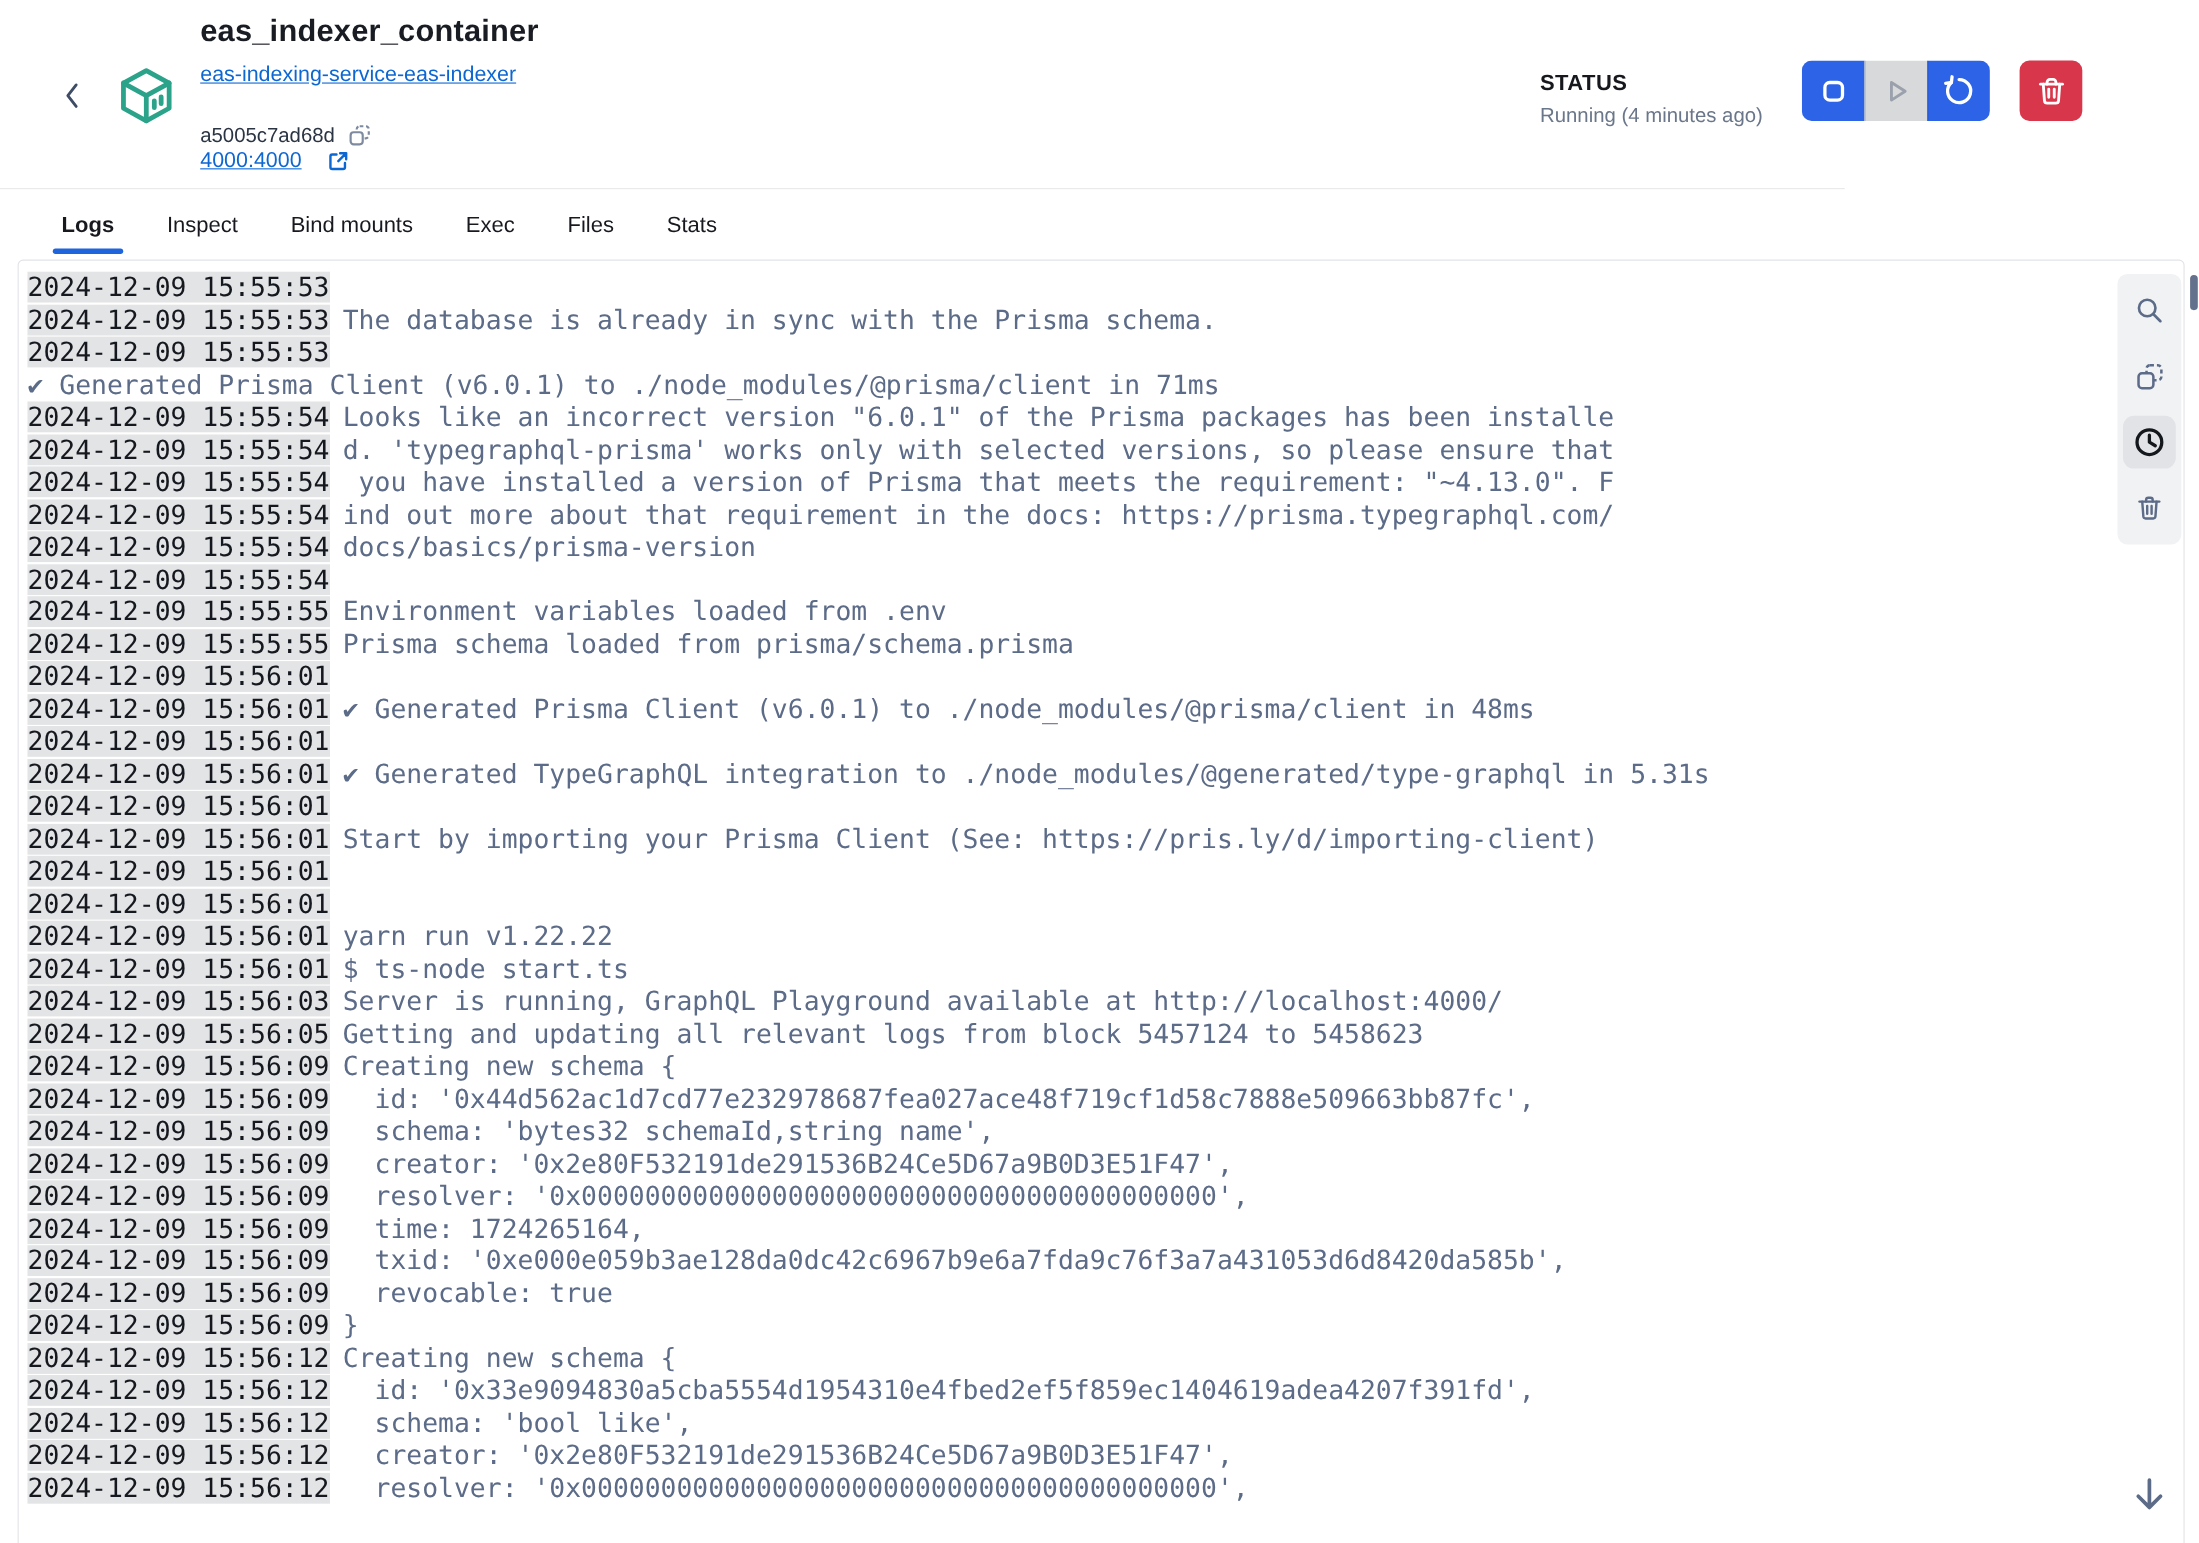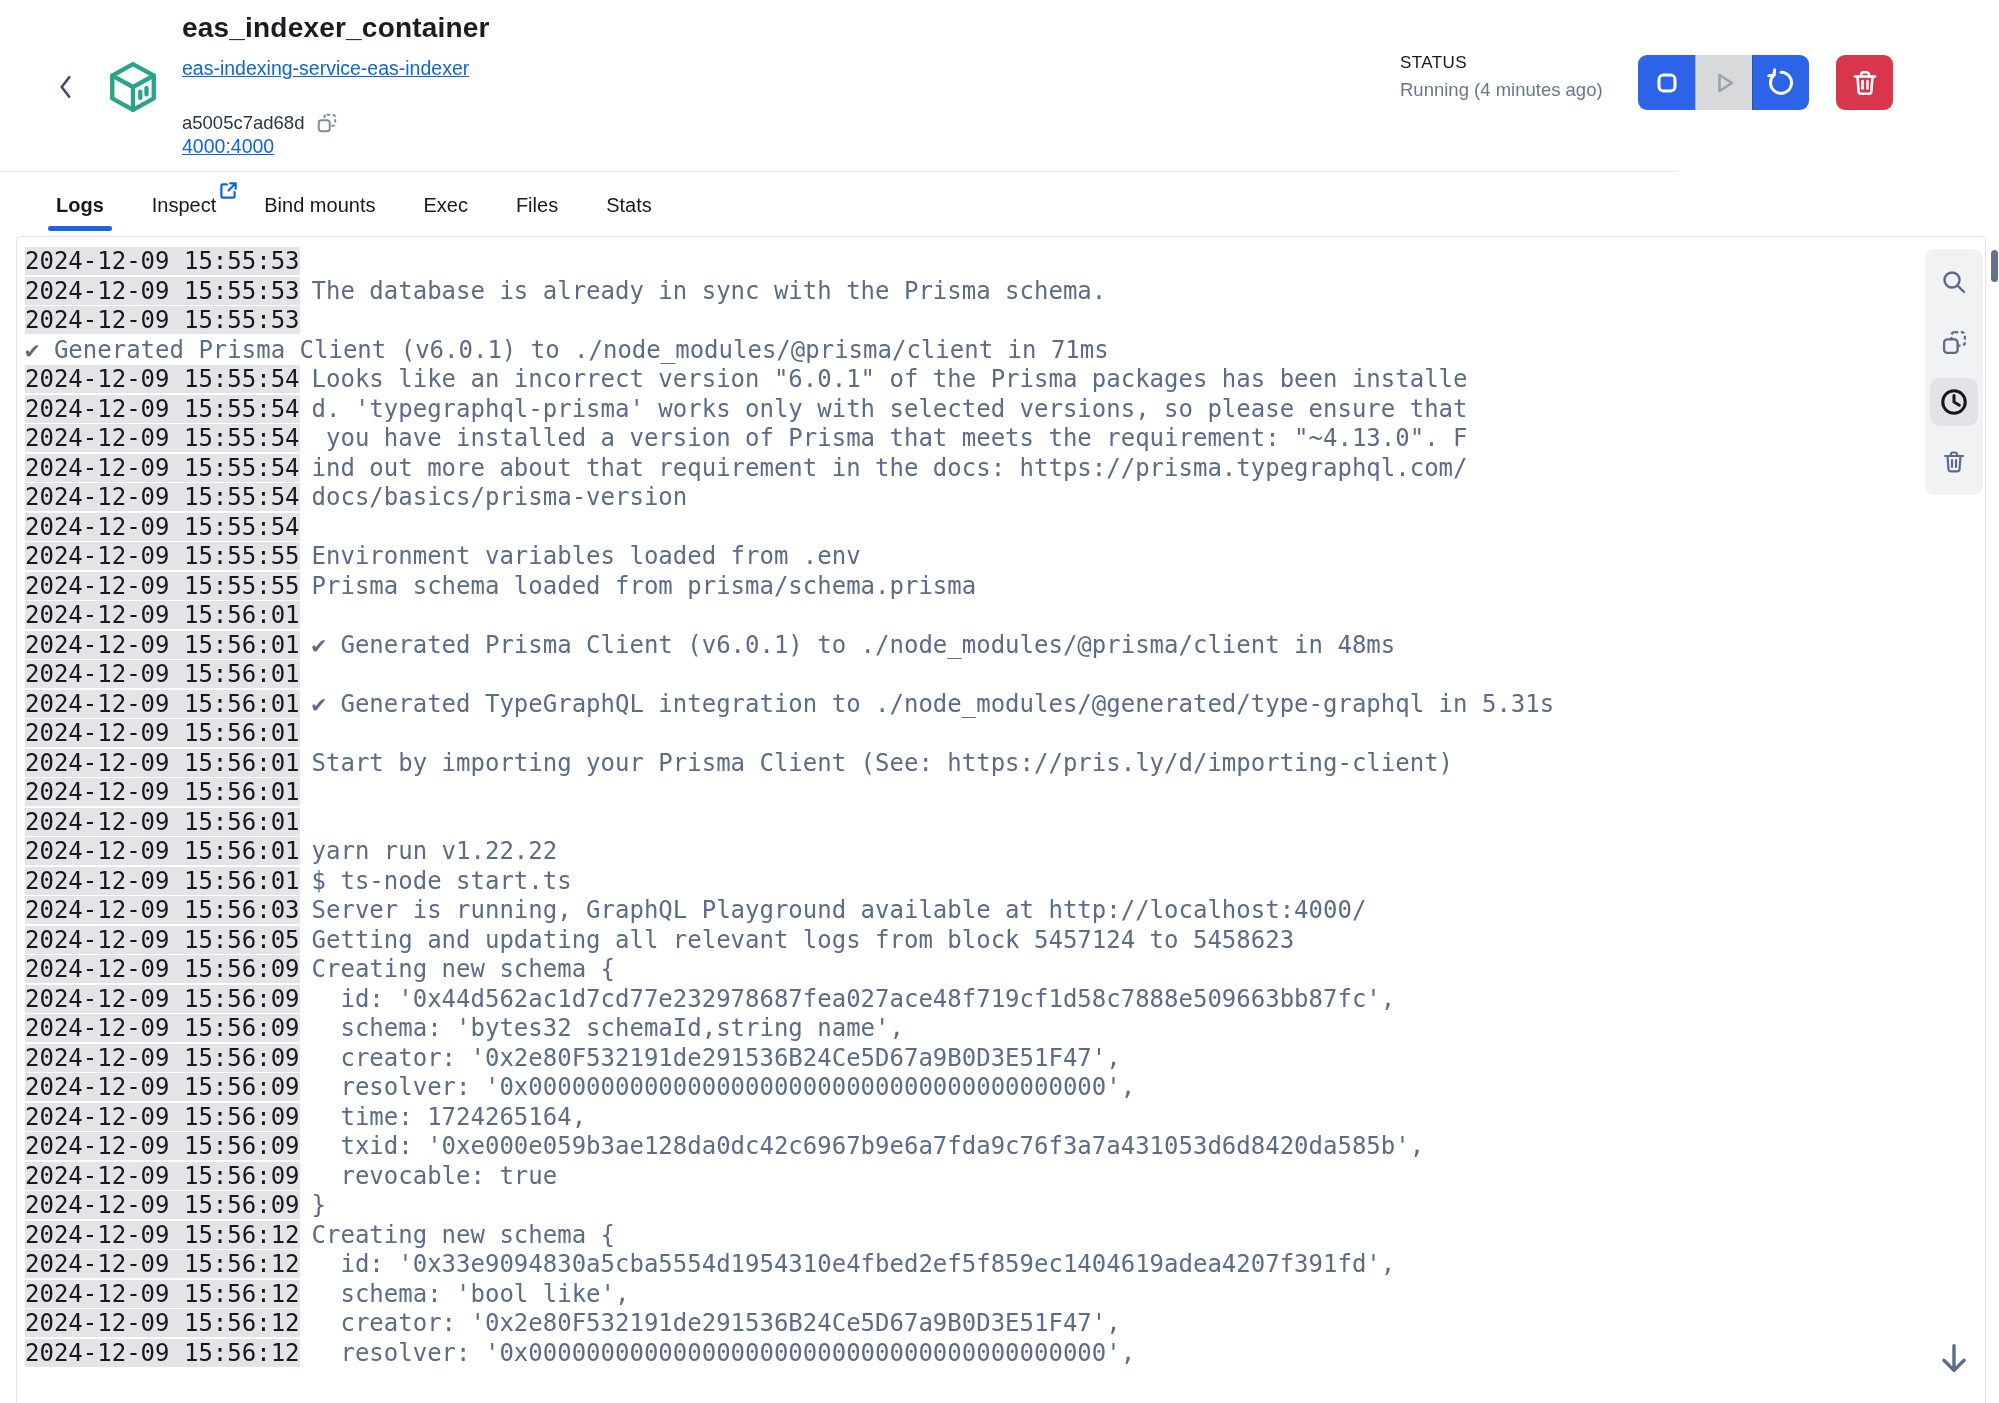--- a/index.html
+++ b/index.html
@@ -14,26 +14,26 @@
     background:none; border:none; cursor:pointer; }
   .cube { position:absolute; left:106px; top:60px; width:54px; height:54px; display:block; }
   .page-title { position:absolute; left:182px; top:12px; font-size:28px; font-weight:bold;
     color:#191C22; letter-spacing:.2px; }
   .img-link { position:absolute; left:182px; top:57px; font-size:19.5px; color:#0D67D2;
     text-decoration:underline; cursor:pointer; }
   .cid-row { position:absolute; left:182px; top:96px; font-size:18.5px; color:#2B3442;
     display:flex; align-items:center; gap:12px;margin-top:16px; }
   .copy-btn { background:none; border:none; cursor:pointer; width:22px; height:22px; padding:0; }
   .port-row { position:absolute; left:182px; top:135px; font-size:19.5px;
-    display:flex; align-items:center; gap:22px;flex-direction:column; }
+    display:flex; align-items:center; gap:22px; }
   .port-row a { color:#0D67D2; text-decoration:underline; cursor:pointer; }
   .ext-btn { background:none; border:none; cursor:pointer; width:22px; height:22px; padding:0; }
 
   .status { position:absolute; left:1400px; top:53px; }
-  .status-label { font-size:17px; font-weight:normal; color:#16181D; letter-spacing:.4px; }
+  .status-label { font-size:20px; font-weight:bold; color:#16181D; letter-spacing:.4px;margin-top:12px; }
   .status-value { margin-top:6px; font-size:18.5px; color:#6A7689; }
 
   .btn-group { position:absolute; left:1638px; top:55px; display:flex; height:55px;
     border-radius:9px; overflow:hidden; }
   .btn-group button { width:57px; height:55px; border:none; cursor:pointer;
     display:flex; align-items:center; justify-content:center; padding:0; }
   .btn-blue { background:#2C63E7; }
   .btn-gray { background:#D8D9DB; cursor:default; }
   .btn-group button + button { border-left:1px solid rgba(0,0,0,.18); }
   .delete-btn { position:absolute; left:1836px; top:55px; width:57px; height:55px;

